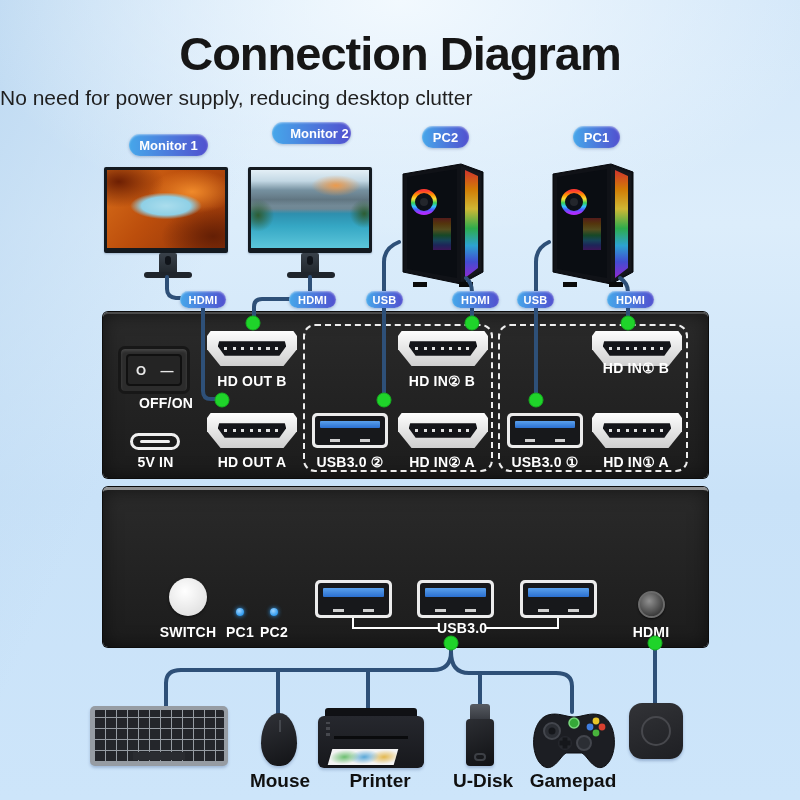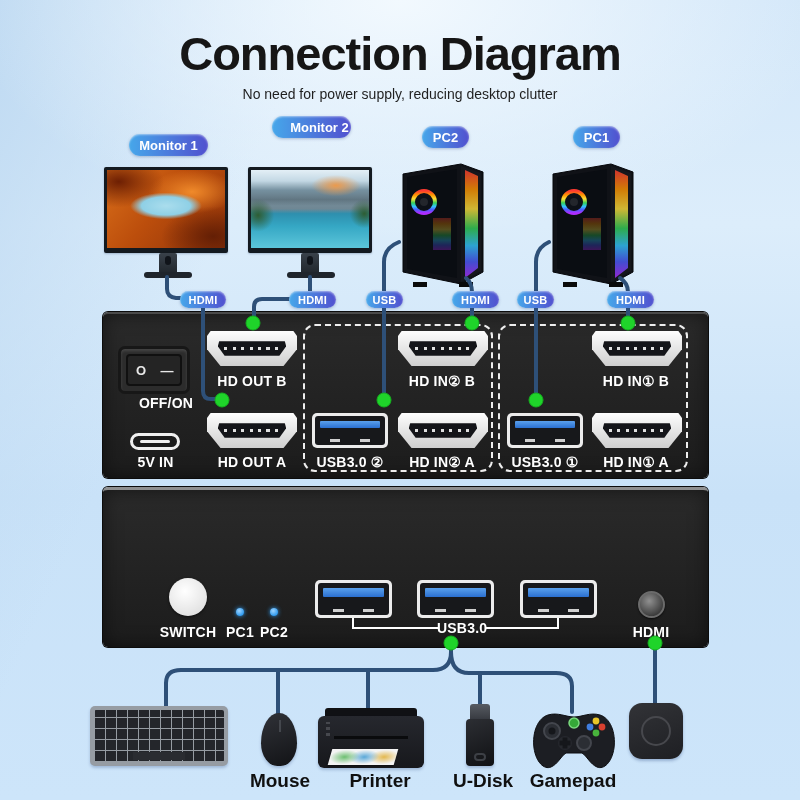--- a/index.html
+++ b/index.html
@@ -8,22 +8,22 @@
     position:relative;width:800px;height:800px;overflow:hidden;
     font-family:"Liberation Sans",sans-serif;
     background:
       radial-gradient(90% 50% at 50% 0%, #f2f9fe 0%, rgba(242,249,254,0) 60%),
       linear-gradient(115deg, #bfdaf2 0%, rgba(191,218,242,0) 28%),
       linear-gradient(180deg, #d3e7f9 0%, #dcedfb 28%, #c9e2f8 62%, #cde5fa 100%);
   }
   
   .title{position:absolute;left:0;top:26px;width:800px;text-align:center;
     font-size:47px;font-weight:bold;color:#161616;letter-spacing:-1px;}
-  .subtitle{position:absolute;left:0;top:86px;width:800px;text-align:center;
-    font-size:14px;color:#1f1f1f;}
+  .subtitle{position:absolute;left:0;top:86px;width:800px;text-align:left;
+    font-size:21px;color:#1f1f1f;}
   
   .pill-lg,.pill-sm{position:absolute;display:flex;align-items:center;justify-content:center;
     color:#fff;font-weight:bold;border-radius:12px;
     background:linear-gradient(90deg,#46a7ea 0%,#5150cf 100%);
     box-shadow:inset 0 1px 2px rgba(255,255,255,.5), 0 1px 3px rgba(30,60,120,.3);}
   .pill-lg{height:22px;font-size:13px;}
   .pill-sm{height:17px;font-size:11px;border-radius:9px;letter-spacing:.2px;}
   
   .monitor{position:absolute;width:124px;height:86px;background:#141a20;border-radius:2px;
     padding:3px 3px 5px 3px;box-shadow:0 1px 2px rgba(20,40,80,.25);}
@@ -134,21 +134,21 @@
 </style>
 </head>
 <body>
 
 <div class="stage">
 
   <div class="title">Connection Diagram</div>
   <div class="subtitle">No need for power supply, reducing desktop clutter</div>
 
   <div class="pill-lg" style="left:129px;top:134px;width:79px;">Monitor 1</div>
-  <div class="pill-lg" style="left:272px;top:116px;width:79px;padding-left:16px;">Monitor 2</div>
+  <div class="pill-lg" style="left:272px;top:122px;width:79px;padding-left:16px;">Monitor 2</div>
   <div class="pill-lg" style="left:422px;top:126px;width:47px;">PC2</div>
   <div class="pill-lg" style="left:573px;top:126px;width:47px;">PC1</div>
 
   <div class="monitor" style="left:104px;top:167px;">
     <div class="mscreen canyon"></div>
   </div>
   <div class="mneck" style="left:159px;top:253px;"></div>
   <div class="mbase" style="left:144px;top:272px;"></div>
 
   <div class="monitor" style="left:248px;top:167px;">
@@ -265,21 +265,21 @@
           <div class="usb-contact c2"></div>
         </div>
       </div>
     <div class="port-label" style="left:372px;top:140px;width:140px;">USB3.0 ①</div>
 
     <div class="hdmi-port" style="left:489px;top:17px;">
         <div class="hdmi-slot">
           <div class="hdmi-pins"></div>
         </div>
       </div>
-    <div class="port-label" style="left:463px;top:59px;width:140px;">HD IN① B</div>
+    <div class="port-label" style="left:463px;top:46px;width:140px;">HD IN① B</div>
 
     <div class="hdmi-port" style="left:489px;top:99px;">
         <div class="hdmi-slot">
           <div class="hdmi-pins"></div>
         </div>
       </div>
     <div class="port-label" style="left:463px;top:140px;width:140px;">HD IN① A</div>
   </div>
 
   <div class="panel front">

